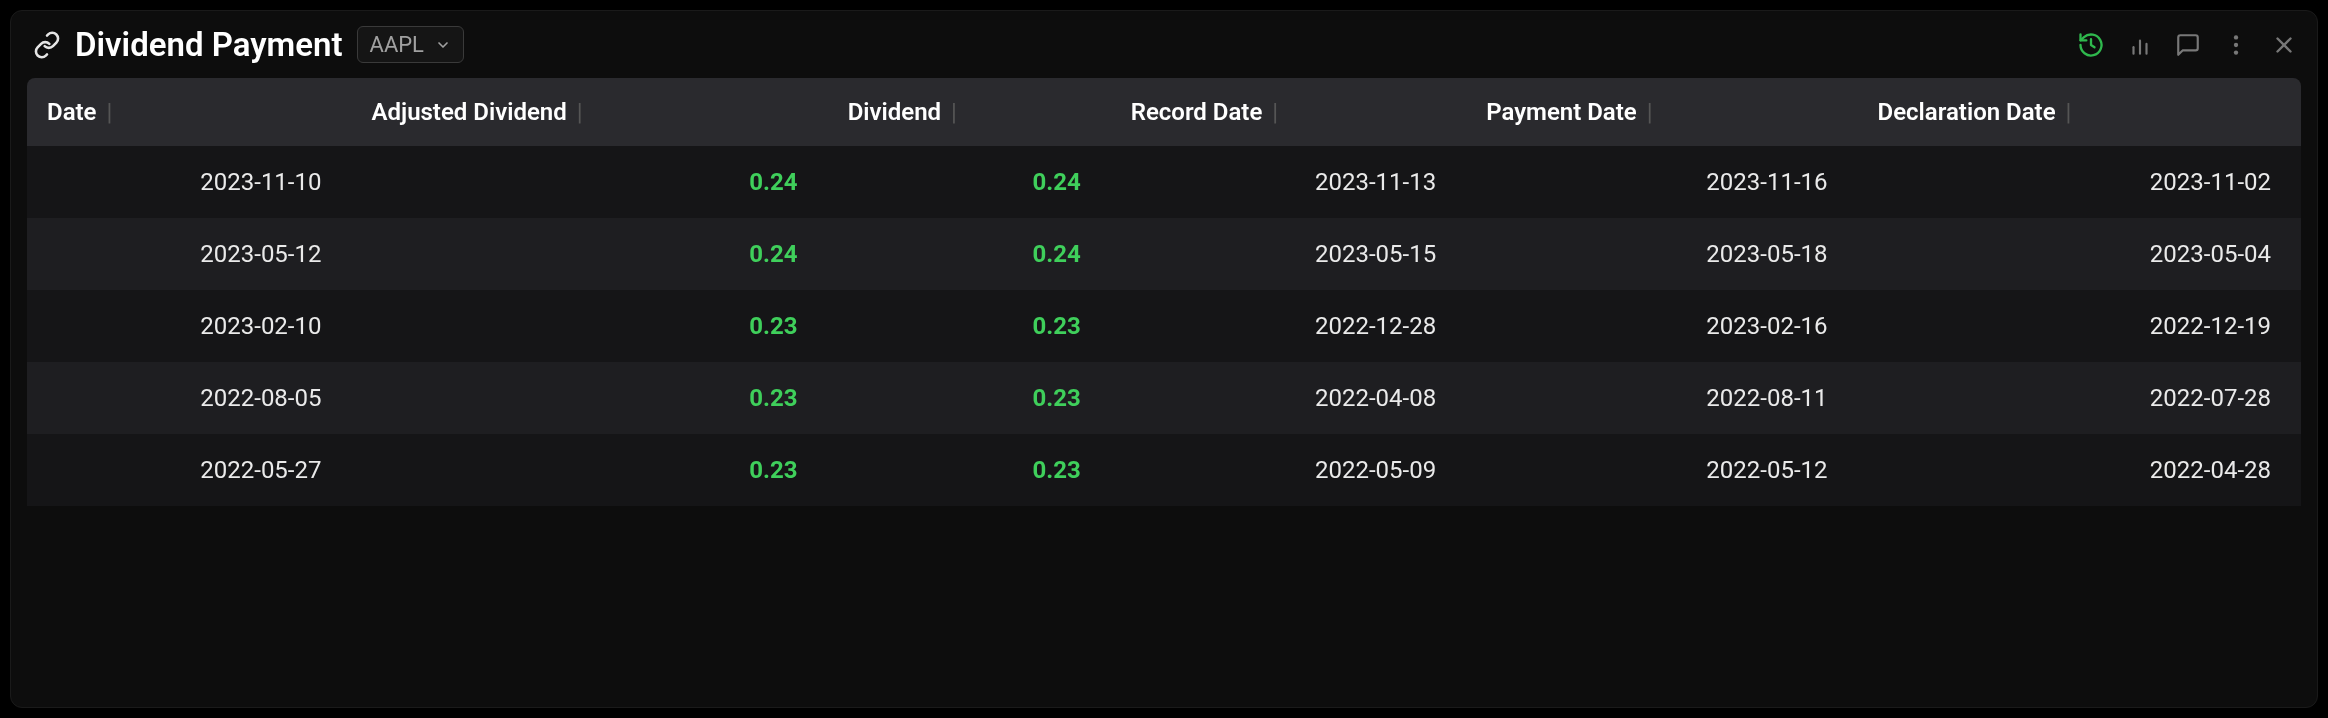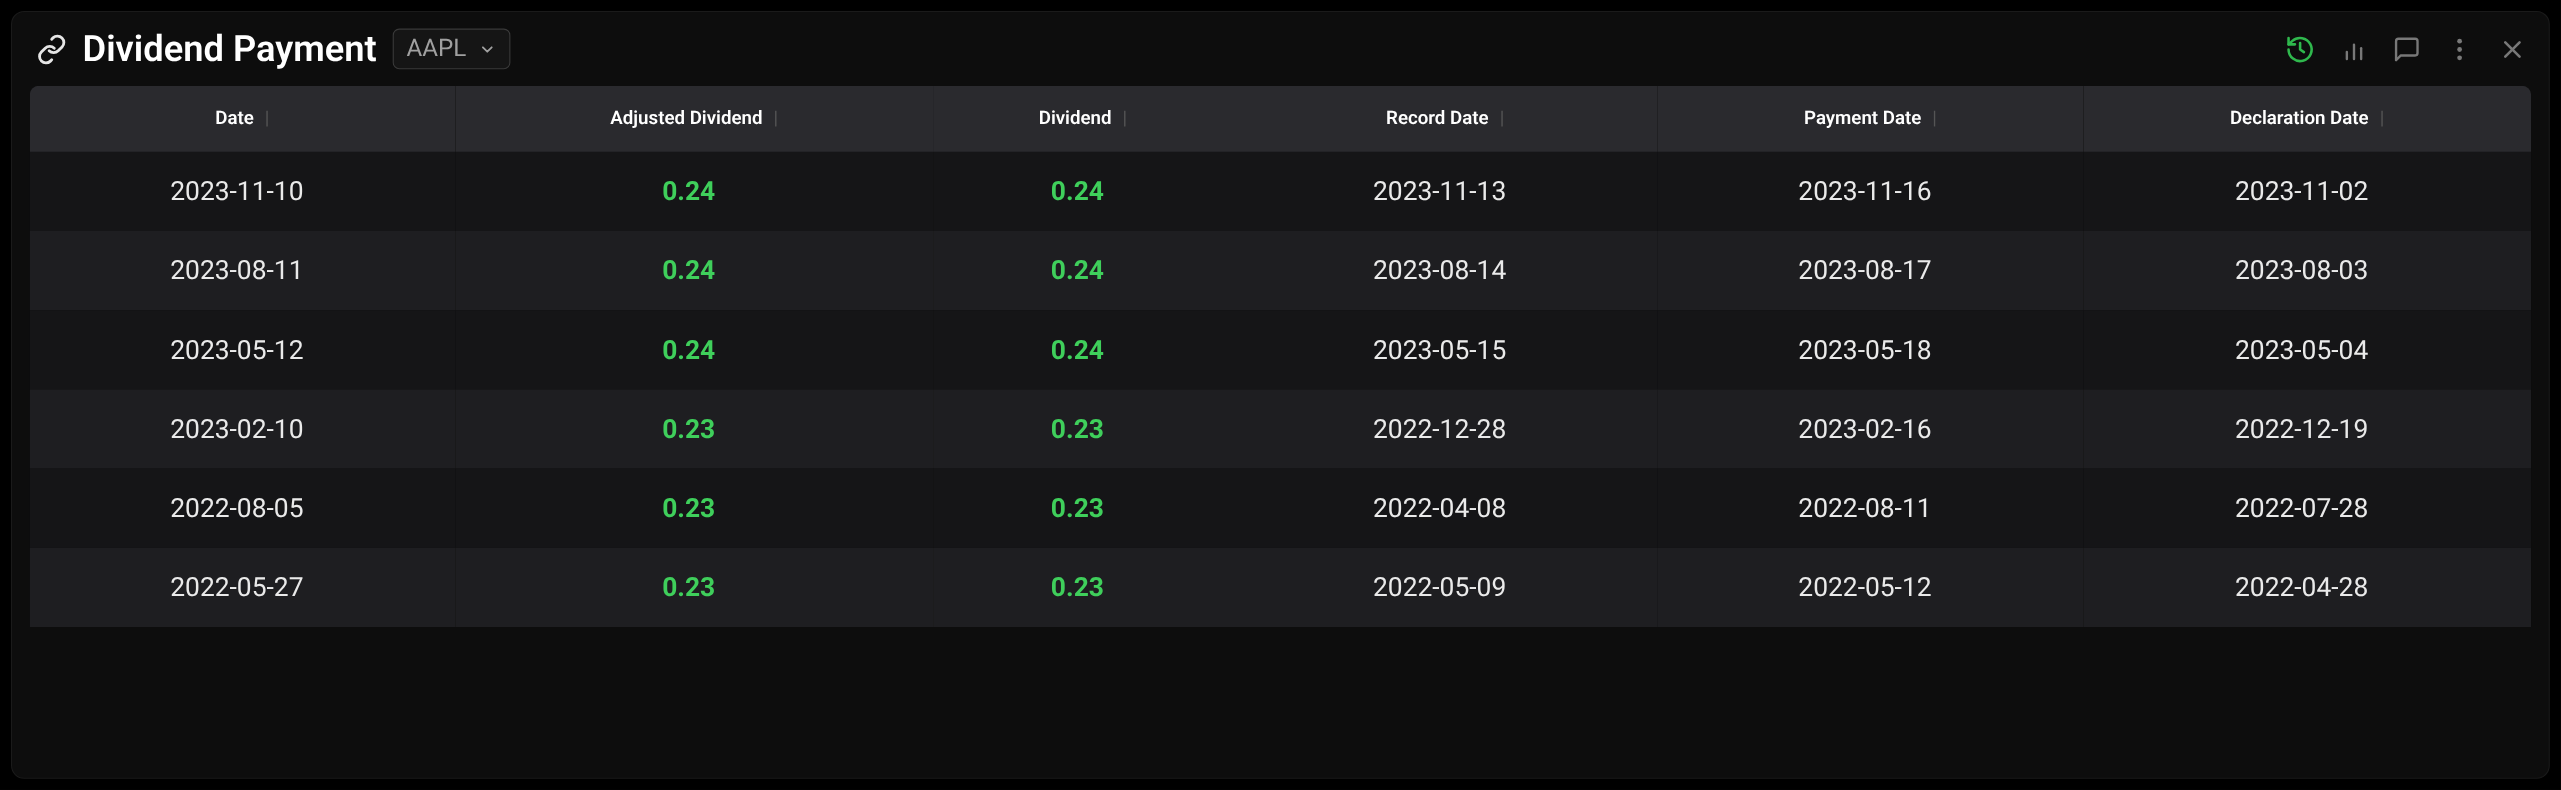--- a/index.html
+++ b/index.html
@@ -93,23 +93,23 @@
     border-radius: 5px;
   }
   table {
     width: 100%;
     border-collapse: collapse;
   }
   thead th {
     background: #2a2a2e;
     color: #fff;
     font-weight: 600;
-    font-size: 17px;
+    font-size: 24px;
     padding: 20px 20px;
-    text-align: center;
+    text-align: left;
     position: sticky;
     top: 0;
   }
   thead th .th-inner {
     display: inline-flex;
     align-items: center;
     gap: 10px;
   }
   .col-divider {
     color: #555;
@@ -121,21 +121,21 @@
   tbody tr:nth-child(odd) {
     background: #151517;
   }
   tbody tr:nth-child(even) {
     background: #1e1e21;
   }
   tbody td {
     color: #eaeaea;
     font-size: 24px;
     padding: 0 30px 0 20px;
-    text-align: center;
+    text-align: right;
   }
   tbody td.green {
     color: #3fcf5b;
     font-weight: bold;
   }
 </style>
 </head>
 <body>
 
 <div class="panel">
@@ -227,28 +227,20 @@
         <tbody id="tbody">
             <tr>
               <td>2023-11-10</td>
               <td class="green">0.24</td>
               <td class="green">0.24</td>
               <td>2023-11-13</td>
               <td>2023-11-16</td>
               <td>2023-11-02</td>
             </tr>
             <tr>
-              <td>2023-08-11</td>
-              <td class="green">0.24</td>
-              <td class="green">0.24</td>
-              <td>2023-08-14</td>
-              <td>2023-08-17</td>
-              <td>2023-08-03</td>
-            </tr>
-            <tr>
               <td>2023-05-12</td>
               <td class="green">0.24</td>
               <td class="green">0.24</td>
               <td>2023-05-15</td>
               <td>2023-05-18</td>
               <td>2023-05-04</td>
             </tr>
             <tr>
               <td>2023-02-10</td>
               <td class="green">0.23</td>

